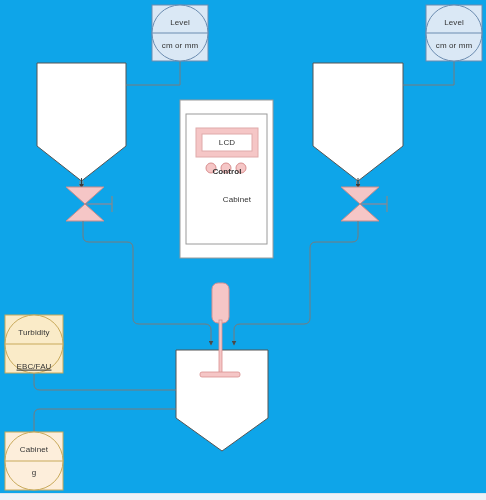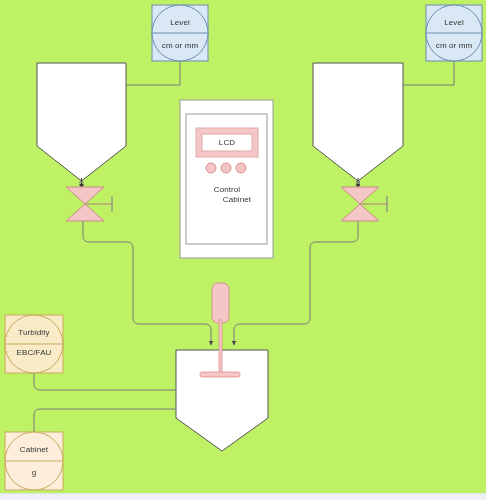--- a/index.html
+++ b/index.html
@@ -7,21 +7,21 @@
     padding: 0;
     background: #ffffff;
   }
   body {
     font-family: "Liberation Sans", sans-serif;
   }
   #canvas {
     position: relative;
     width: 486px;
     height: 500px;
-    background: #bef264;
+    background: #0ea5e9;
     overflow: hidden;
   }
   #diagram-svg {
     position: absolute;
     left: 0;
     top: 0;
     width: 486px;
     height: 500px;
   }
   .lbl {
@@ -172,25 +172,25 @@
 
   </svg>
 
   <div class="lbl lbl-mid" style="left:180px; top:23px;">Level</div>
   <div class="lbl lbl-mid" style="left:180px; top:46px;">cm or mm</div>
 
   <div class="lbl lbl-mid" style="left:454px; top:23px;">Level</div>
   <div class="lbl lbl-mid" style="left:454px; top:46px;">cm or mm</div>
 
   <div class="lbl lbl-mid" style="left:34px; top:333px;">Turbidity</div>
-  <div class="lbl lbl-mid" style="left:34px; top:353px;">EBC/FAU</div>
+  <div class="lbl lbl-mid" style="left:34px; top:367px;text-decoration:underline;">EBC/FAU</div>
 
   <div class="lbl lbl-mid" style="left:34px; top:450px;">Cabinet</div>
   <div class="lbl lbl-mid" style="left:34px; top:473px;">g</div>
 
   <div class="lbl lbl-mid" style="left:227px; top:143px;">LCD</div>
 
-  <div class="lbl lbl-mid" style="left:227px; top:190px;">Control</div>
+  <div class="lbl lbl-mid" style="left:227px; top:172px;font-weight:bold;">Control</div>
   <div class="lbl lbl-mid" style="left:237px; top:200px;">Cabinet</div>
 
   <div class="bottom-bar"></div>
 
 </div>
 
 </body></html>

